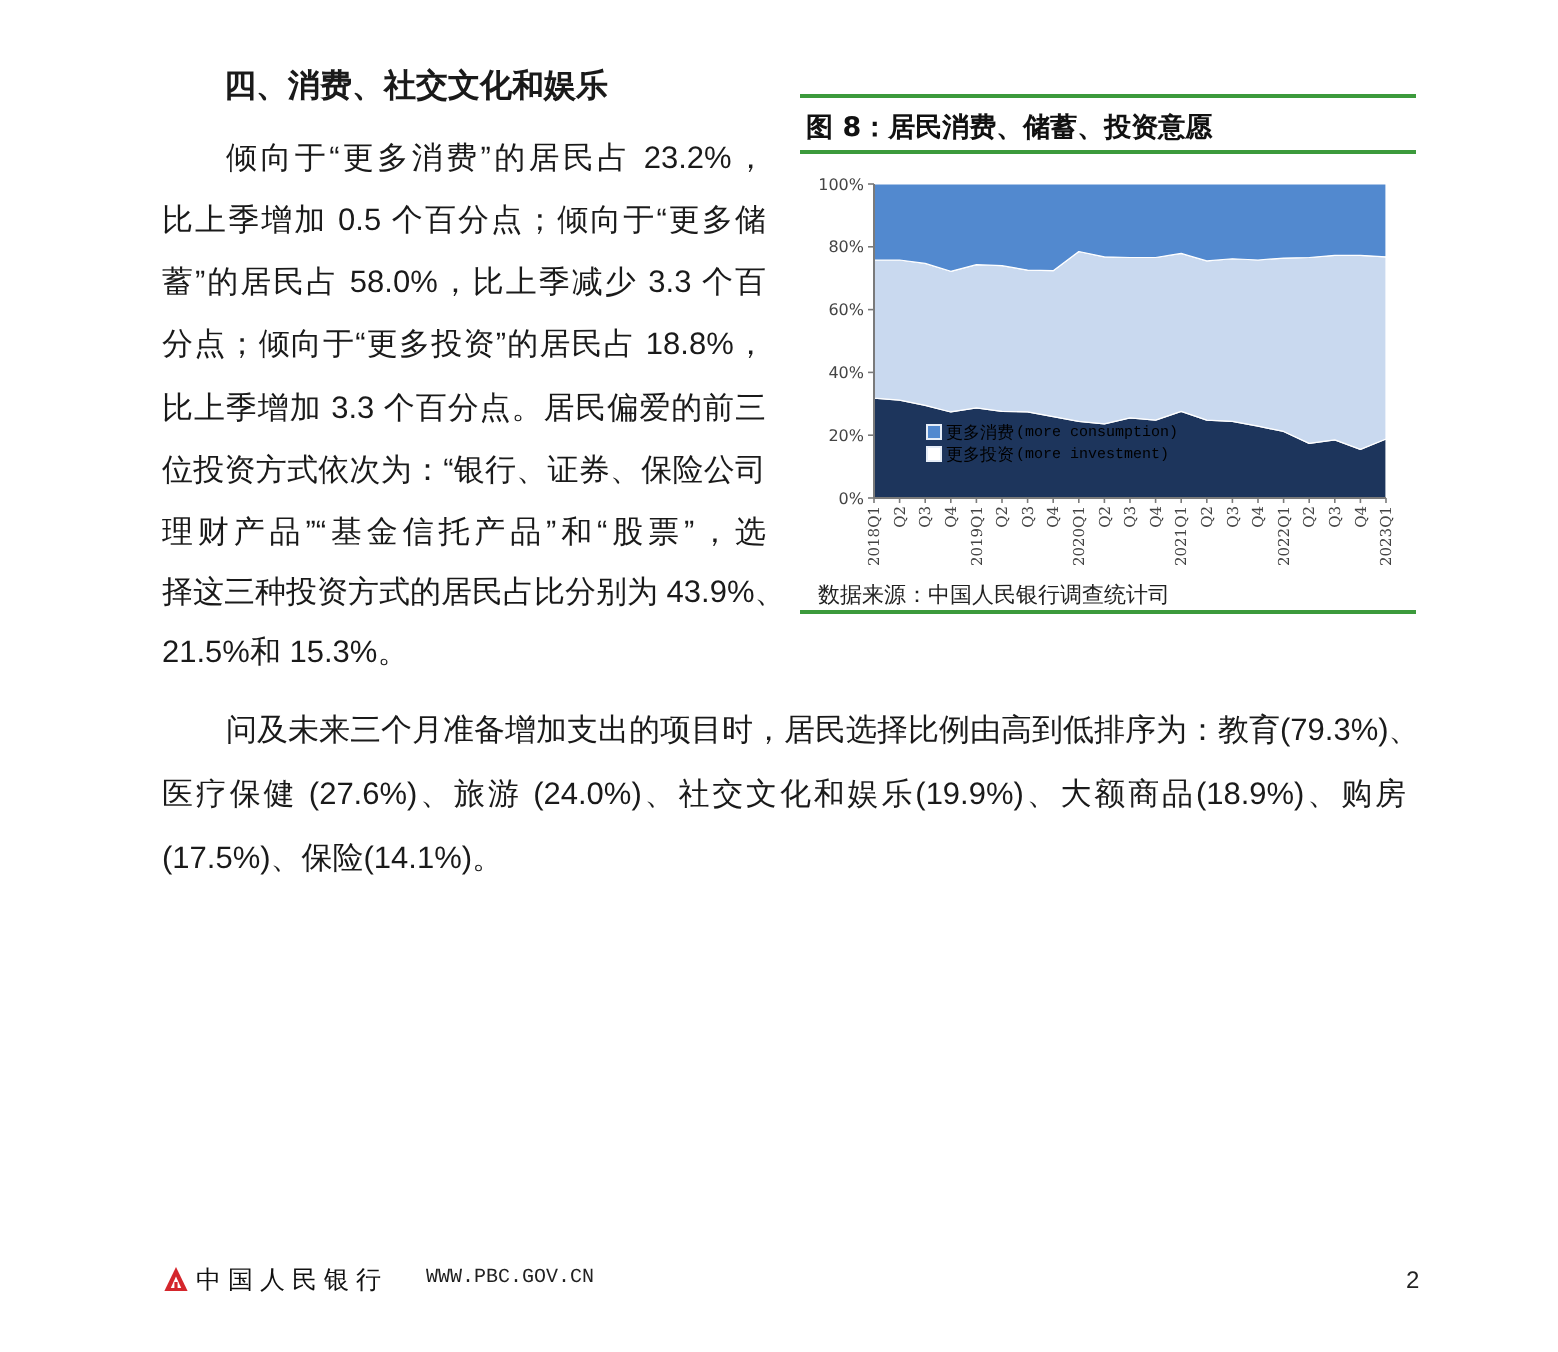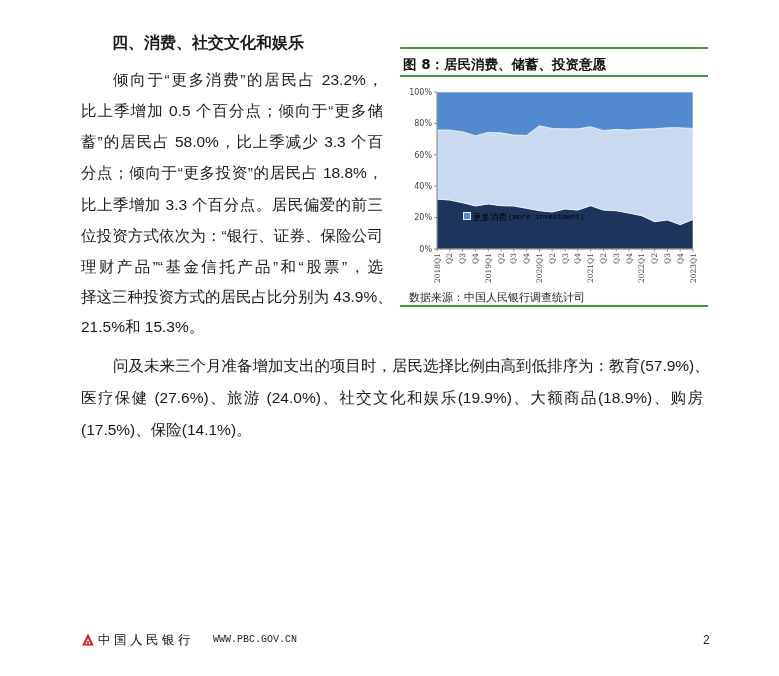--- a/index.html
+++ b/index.html
@@ -108,30 +108,35 @@
       <line x1="280.2" y1="165" x2="280.2" y2="167.5" stroke="#7a7a7a" stroke-width="0.8"></line>
       <text x="280.2" y="169" dy="0.35em" text-anchor="end" font-size="7.5" fill="#444" font-family="DejaVu Serif, serif" transform="rotate(-90 280.2 169)">Q4</text>
       <line x1="293" y1="165" x2="293" y2="167.5" stroke="#7a7a7a" stroke-width="0.8"></line>
       <text x="293" y="169" dy="0.35em" text-anchor="end" font-size="7.5" fill="#444" font-family="DejaVu Serif, serif" transform="rotate(-90 293 169)">2023Q1</text>
     </svg>
 
   <div class="legend">
     <div class="legend-item">
       <span class="legend-marker" style="background: rgb(82, 137, 207);"></span>
       <span class="legend-cn">更多消费</span>
+      <span class="legend-en">(more consumption)</span>
+    </div>
+    <div class="legend-item">
+      <span class="legend-marker" style="background: rgb(255, 255, 255);"></span>
+      <span class="legend-cn">更多投资</span>
       <span class="legend-en">(more investment)</span>
     </div>
   </div>
 
   <div class="abs fig-source">数据来源：中国人民银行调查统计司</div>
   <div class="rule" style="top: 305px; height: 2px; background: rgb(60, 154, 60);"></div>
 </div>
 
 <div>
-  <div class="line p2 first just" style="top:356px">问及未来三个月准备增加支出的项目时，居民选择比例由高到低排序为：教育(57.9%)、</div>
+  <div class="line p2 first just" style="top:356px">问及未来三个月准备增加支出的项目时，居民选择比例由高到低排序为：教育(79.3%)、</div>
   <div class="line p2 just" style="top:388px">医疗保健 (27.6%)、旅游 (24.0%)、社交文化和娱乐(19.9%)、大额商品(18.9%)、购房</div>
   <div class="line p2 left" style="top:420px">(17.5%)、保险(14.1%)。</div>
 </div>
 
 <div>
   <svg class="abs footer-logo" viewBox="0 0 12 13" xmlns="http://www.w3.org/2000/svg">
     <polygon id="logo-shape" points="6,0.5 11.8,12.5 0.2,12.5" fill="#d4262c"></polygon>
     <polygon points="6,5.2 8.6,11 3.4,11" fill="#ffffff"></polygon>
     <rect x="5.2" y="8" width="1.6" height="4.5" fill="#d4262c"></rect>
   </svg>

